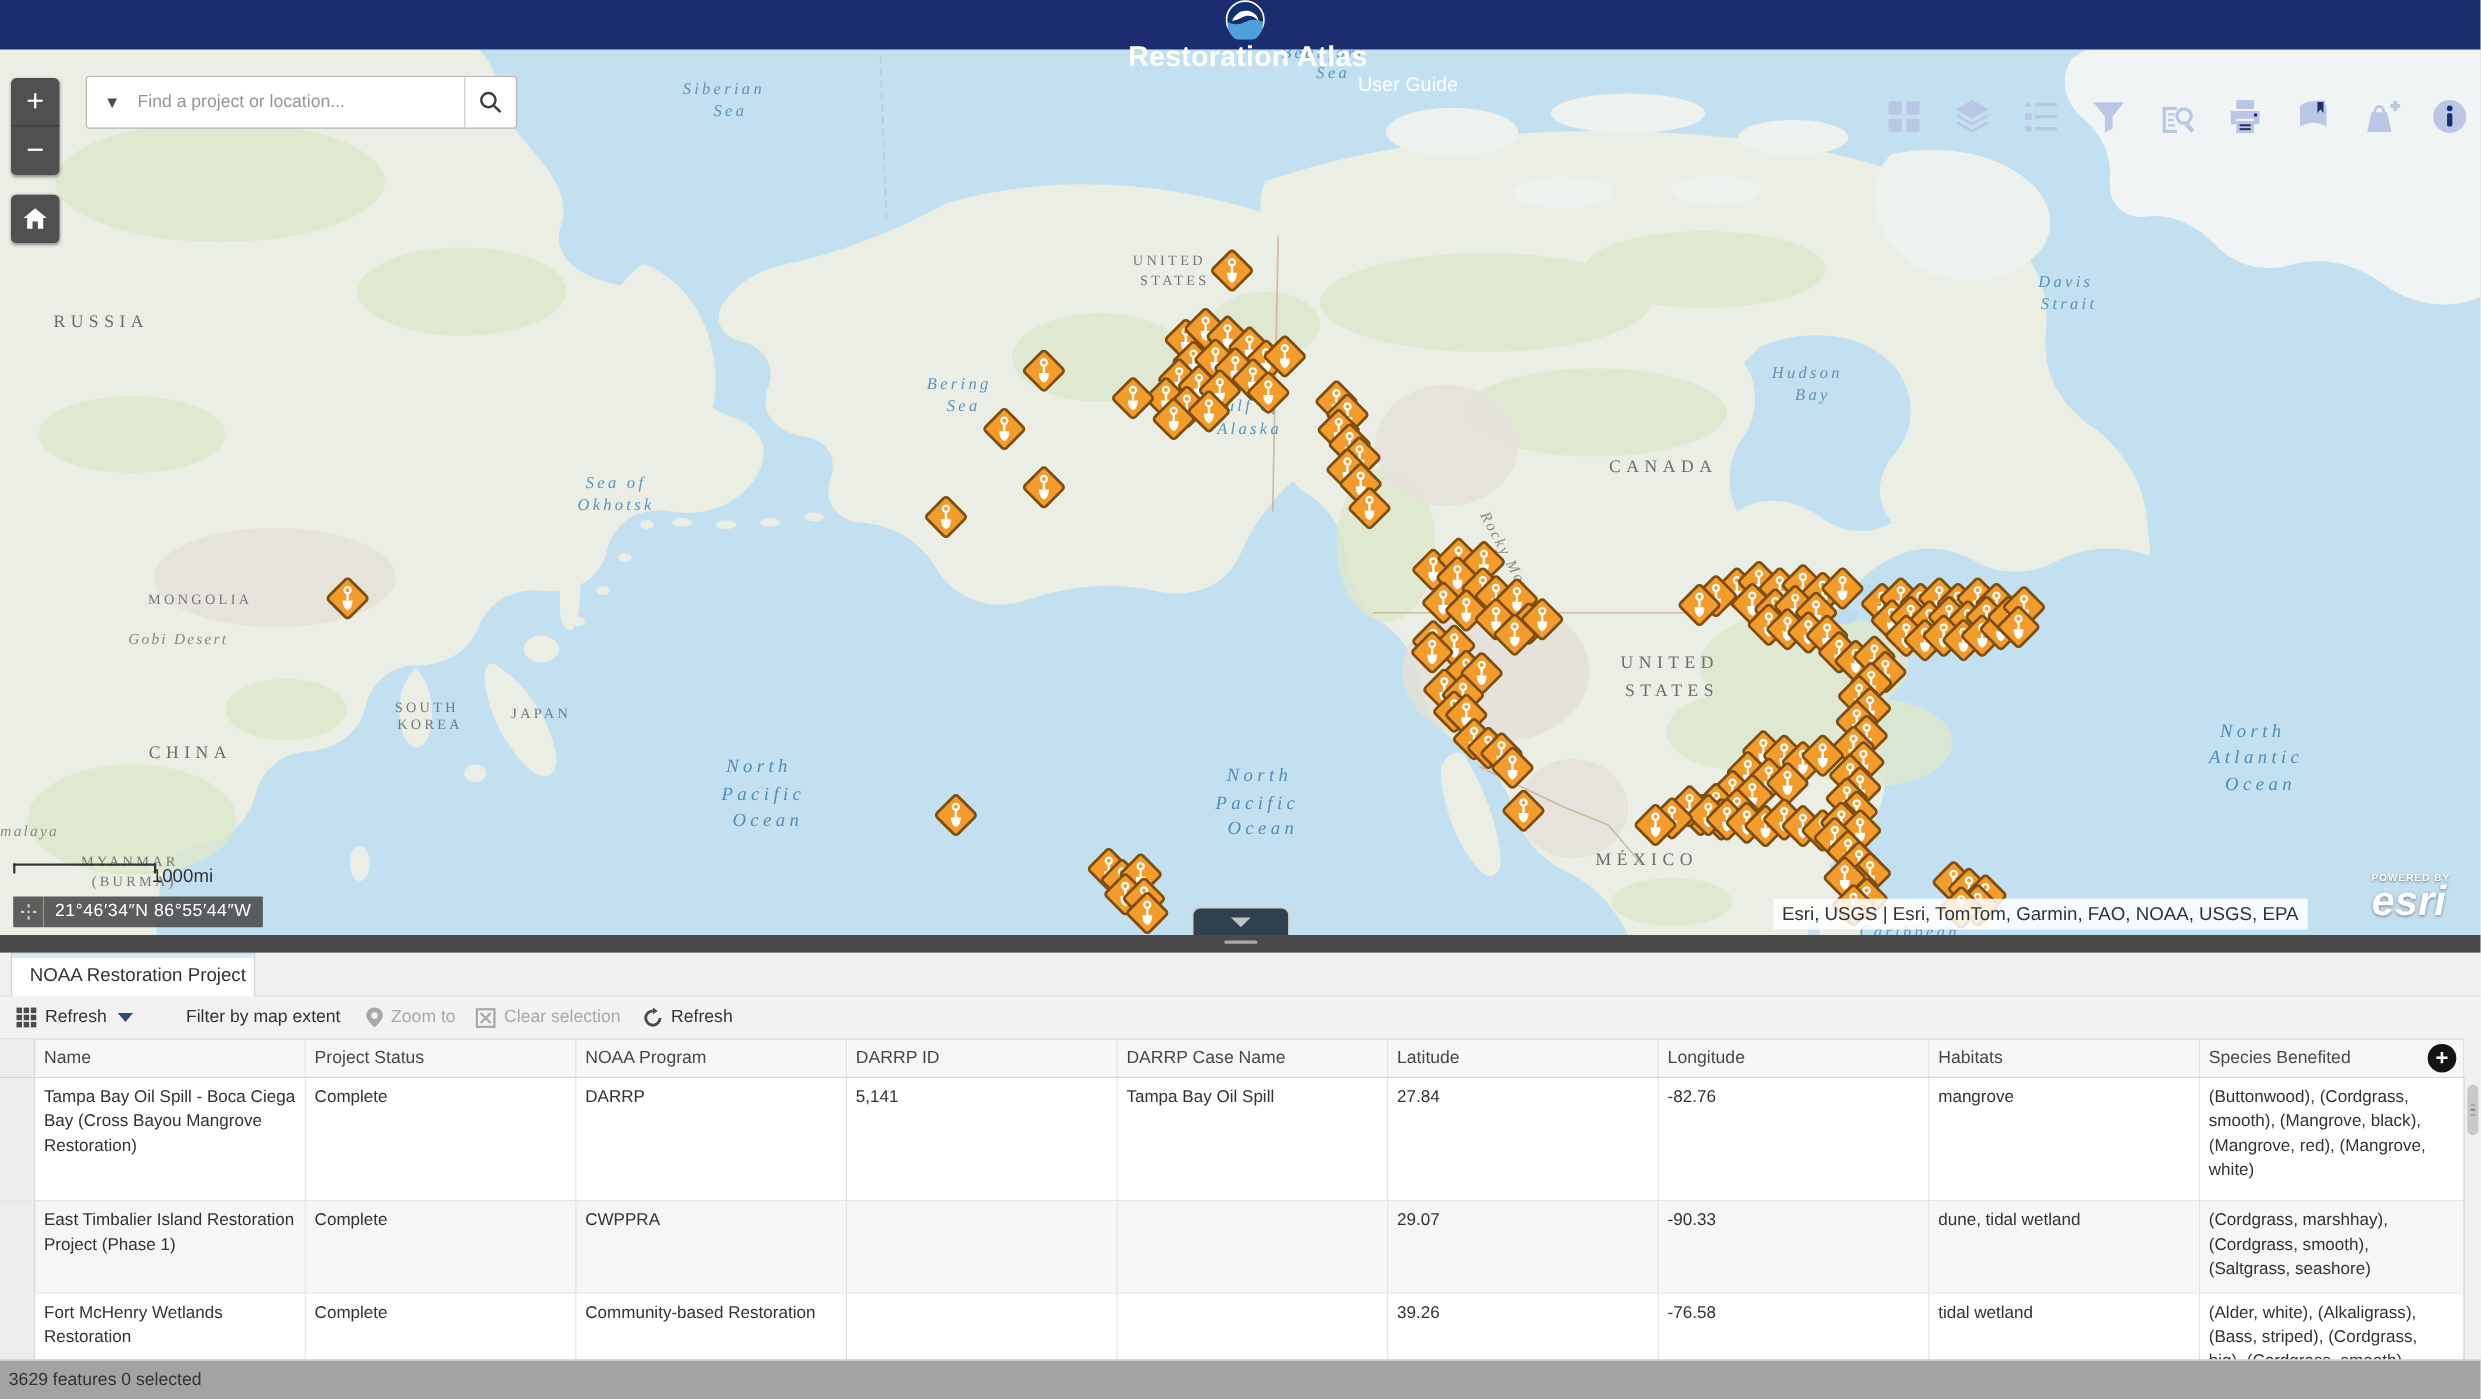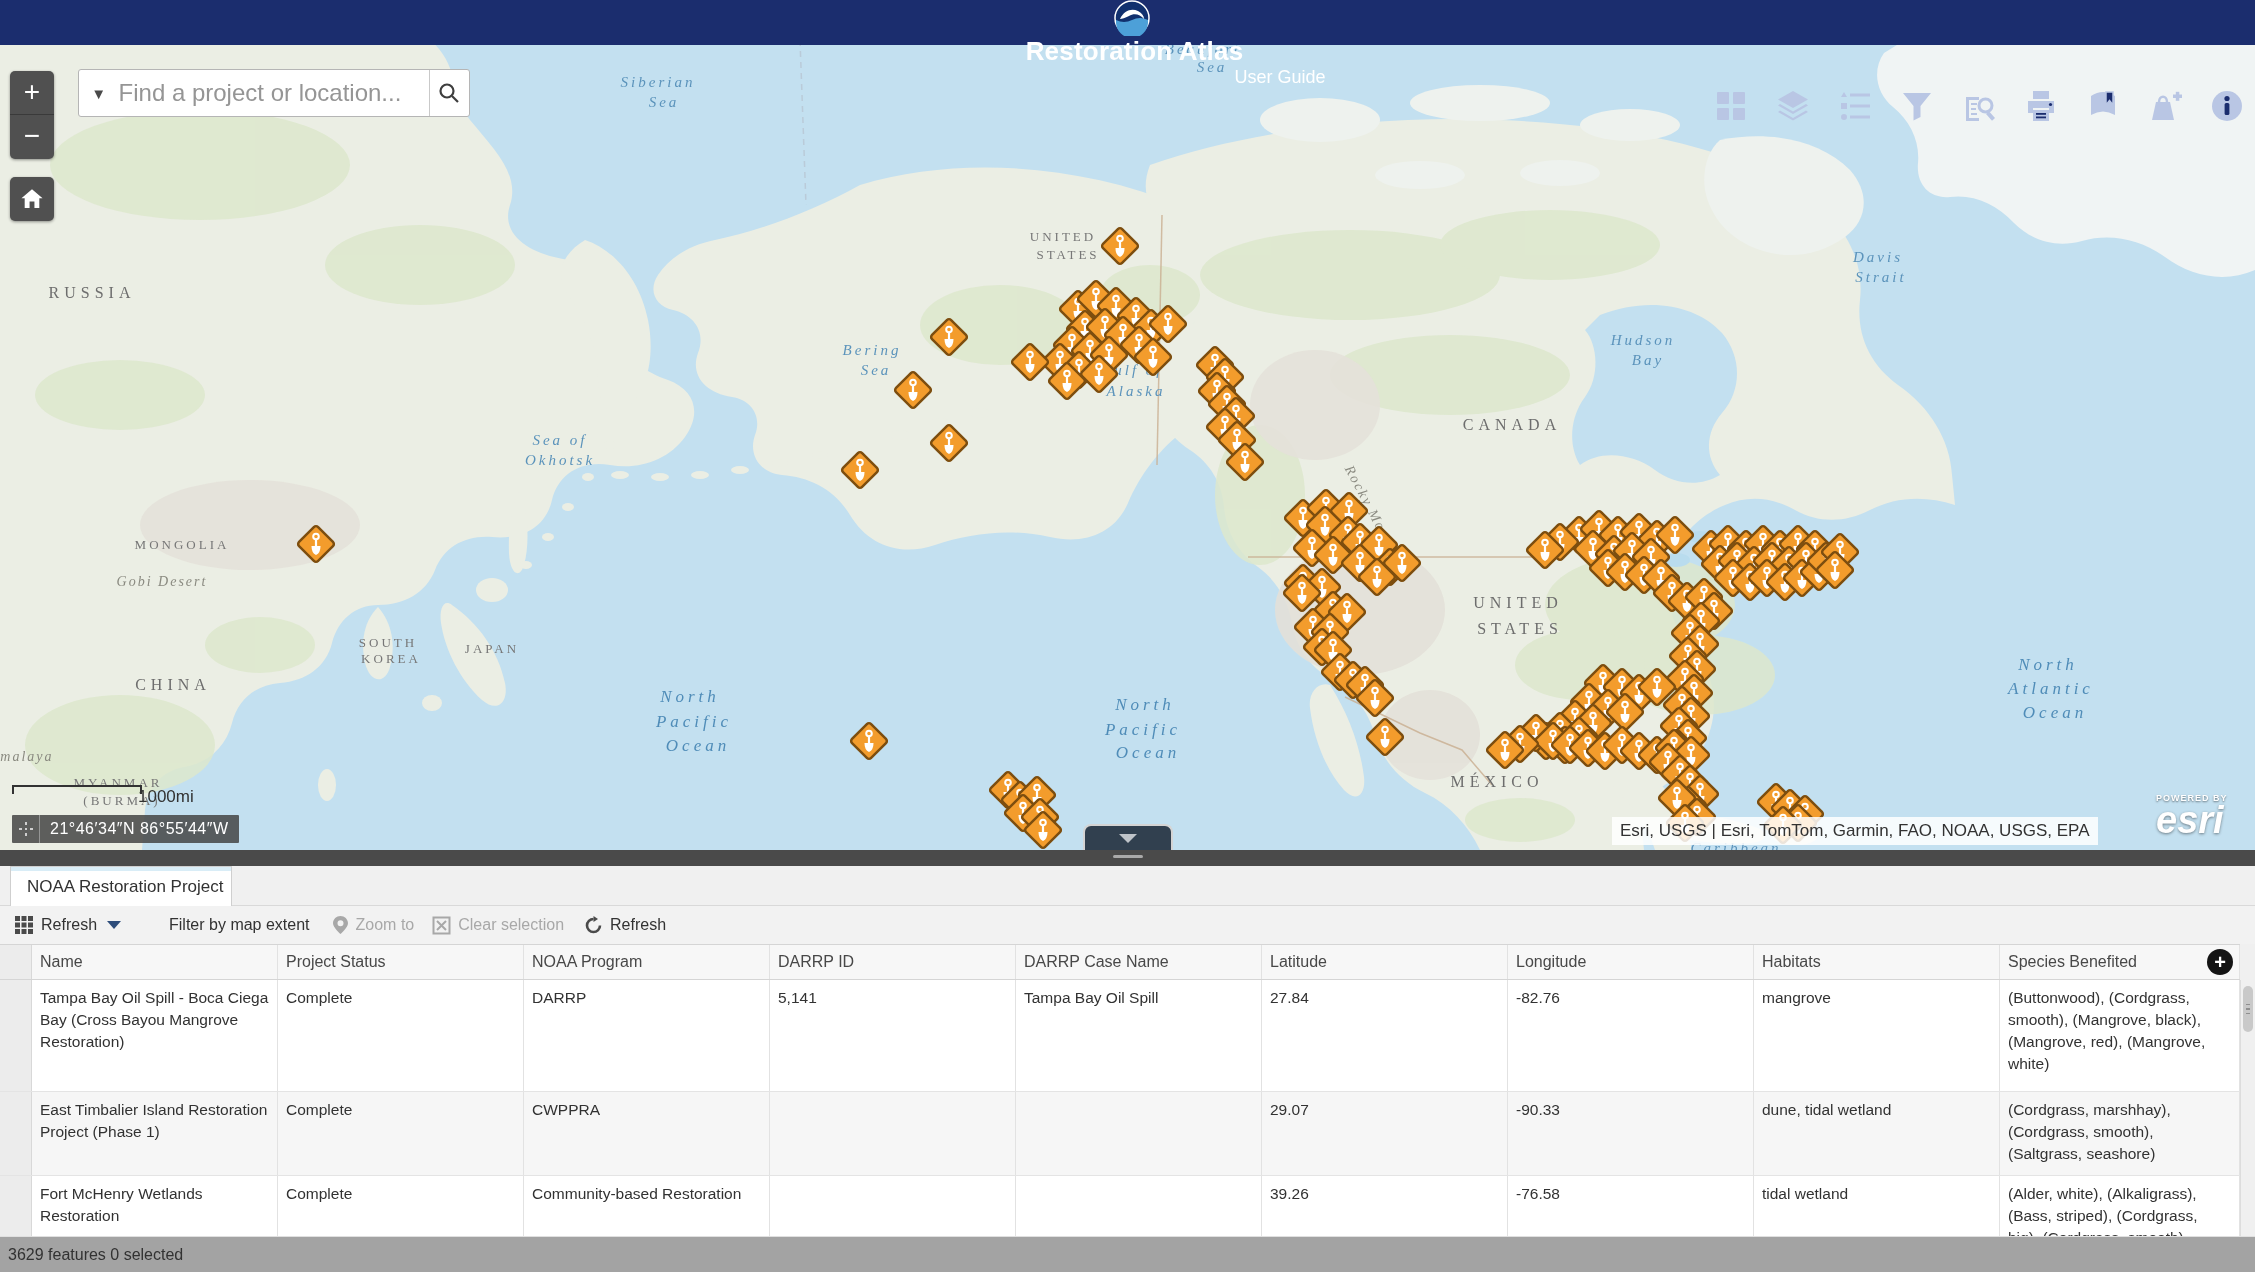--- a/index.html
+++ b/index.html
@@ -24,21 +24,21 @@
   .lbl-country-sm { font-family:"Liberation Serif", serif; color:#777; letter-spacing:3px; font-size:13px; }
   .lbl-water { font-family:"Liberation Serif", serif; font-style:italic; color:#5b93bb; letter-spacing:3px; font-size:15px; }
   .lbl-water-lg { font-family:"Liberation Serif", serif; font-style:italic; color:#4f8cb8; letter-spacing:4px; font-size:17px; }
   .lbl-phys { font-family:"Liberation Serif", serif; font-style:italic; color:#8a8a80; letter-spacing:2px; font-size:14px; }
 
   
   #search-box { position:absolute; left:78px; top:24px; width:392px; height:48px; background:#fff;
                 border:1px solid #b5b5b5; border-radius:3px; display:flex; align-items:center; z-index:20; }
   #search-caret { width:46px; height:100%; display:flex; align-items:center; justify-content:center;
                   cursor:pointer; color:#4a4a4a; font-size:15px; }
-  #search-input { flex:1; border:none; outline:none; font-size:24px; color:#8b5cf6; font-family:"Liberation Sans",sans-serif; }
+  #search-input { flex:1; border:none; outline:none; font-size:16px; color:#8b5cf6; font-family:"Liberation Sans",sans-serif; }
   #search-input::placeholder { color:#959595; }
   #search-divider { width:1px; height:100%; background:#c9c9c9; }
   #search-btn { width:46px; height:100%; display:flex; align-items:center; justify-content:center; cursor:pointer; }
 
   
   .ctl { position:absolute; left:10px; width:44px; background:#505050; border-radius:5px;
          box-shadow:0 1px 3px rgba(0,0,0,.4); z-index:20; }
   #zoom-ctl { top:26px; height:88px; }
   .ctl-btn { width:44px; height:44px; color:#fff; font-size:28px; line-height:42px; text-align:center; cursor:pointer; }
   #zoom-in { border-bottom:1px solid #3a3a3a; }

